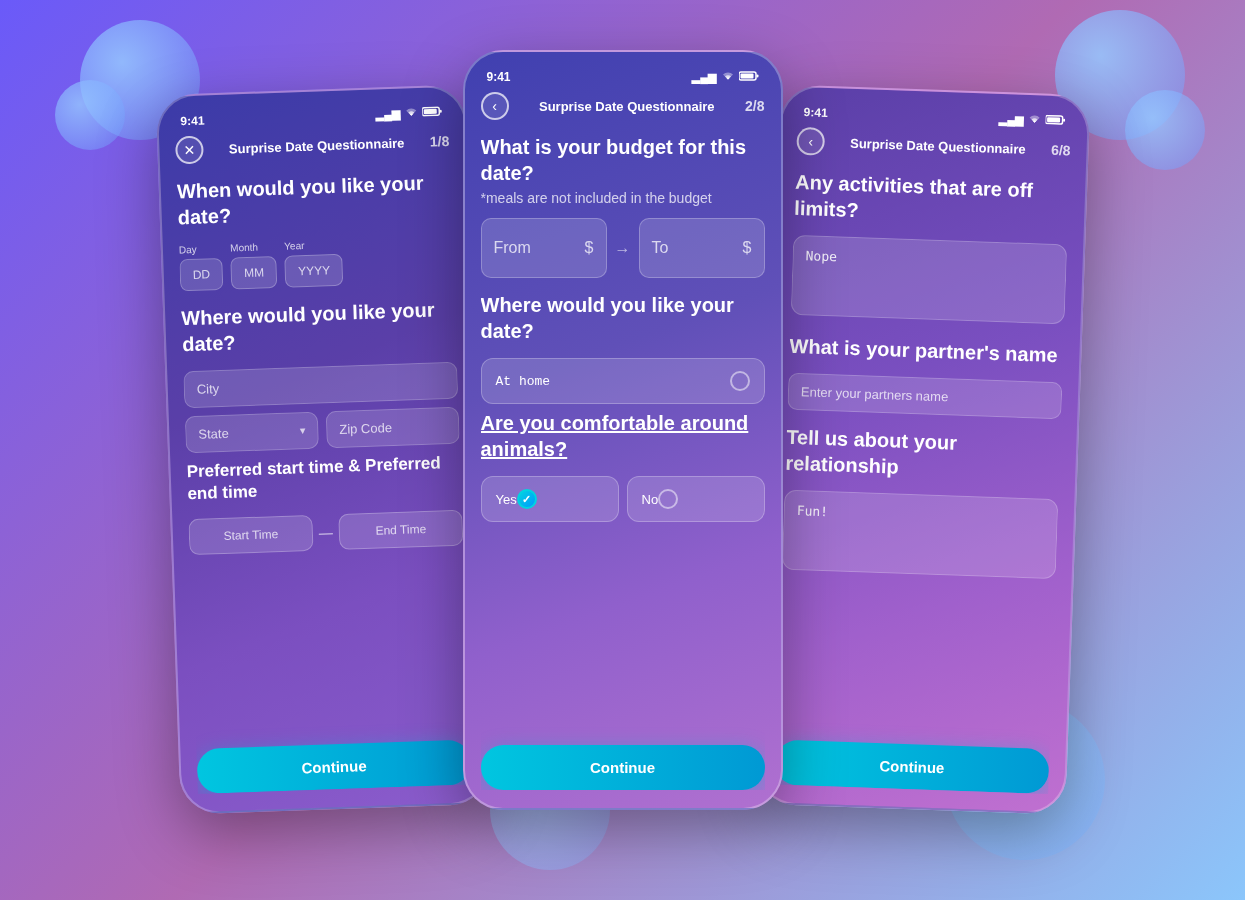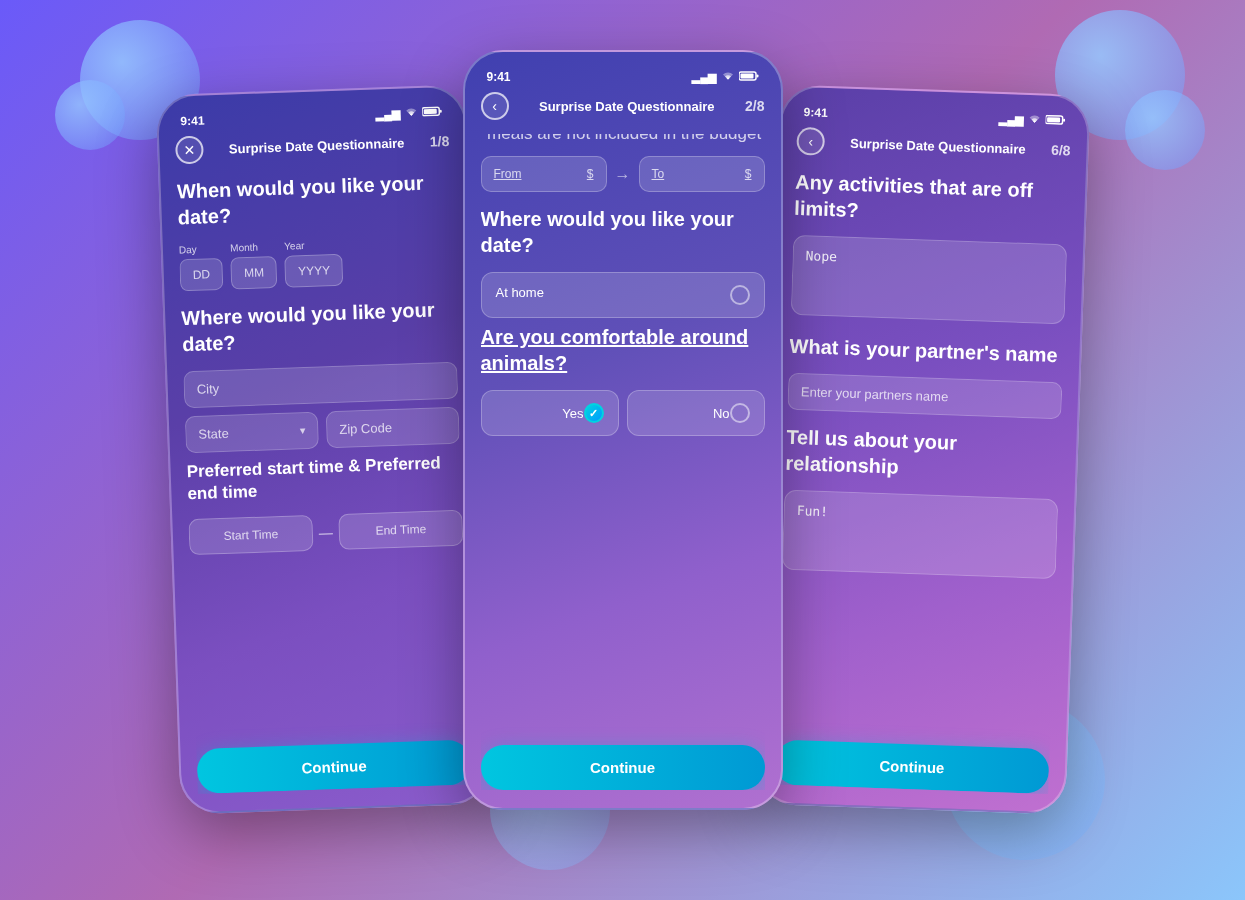--- a/index.html
+++ b/index.html
@@ -148,21 +148,21 @@
     
     .section-title {
       font-size: 20px;
       font-weight: 800;
       color: white;
       line-height: 1.3;
       margin-bottom: 14px;
     }
 
     .section-subtitle {
-      font-size: 17px;
+      font-size: 14px;
       color: rgba(255,255,255,0.75);
       margin-bottom: 12px;
       margin-top: -10px;
     }
 
     
     .input-field {
       background: rgba(255,255,255,0.15);
       border: 1px solid rgba(255,255,255,0.2);
       border-radius: 10px;
@@ -257,49 +257,49 @@
       display: flex;
       align-items: center;
       gap: 8px;
       margin-bottom: 14px;
     }
 
     .budget-input {
       background: rgba(255,255,255,0.15);
       border: 1px solid rgba(255,255,255,0.25);
       border-radius: 10px;
-      padding: 10px 12px;
-      color: rgba(255,255,255,0.75);
-      font-size: 12px;
+      padding: 20px 12px;
+      color: rgba(255,255,255,0.75);
+      font-size: 16px;
       flex: 1;
       display: flex;
       align-items: center;
       justify-content: space-between;
-      text-decoration: underline;
     }
 
     .budget-arrow {
       color: rgba(255,255,255,0.6);
       font-size: 16px;
     }
 
     
     .option-btn {
       background: rgba(255,255,255,0.15);
       border: 1px solid rgba(255,255,255,0.25);
       border-radius: 12px;
       padding: 12px 14px;
       color: white;
       font-size: 13px;
       font-weight: 500;
       width: 100%;
       display: flex;
-      align-items: flex-start;
+      align-items: center;
       justify-content: space-between;
       cursor: pointer;
+      font-family: Liberation Mono, monospace;
     }
 
     .option-radio {
       width: 20px;
       height: 20px;
       border-radius: 50%;
       border: 2px solid rgba(255,255,255,0.5);
       background: transparent;
     }
 
@@ -329,21 +329,21 @@
       background: rgba(255,255,255,0.15);
       border: 1px solid rgba(255,255,255,0.25);
       border-radius: 12px;
       padding: 12px 14px;
       color: white;
       font-size: 13px;
       font-weight: 500;
       flex: 1;
       display: flex;
       align-items: center;
-      justify-content: flex-end;
+      justify-content: flex-start;
       cursor: pointer;
     }
 
     
     .text-area {
       background: rgba(255,255,255,0.15);
       border: 1px solid rgba(255,255,255,0.2);
       border-radius: 12px;
       padding: 12px;
       color: rgba(255,255,255,0.9);
@@ -494,20 +494,21 @@
       <div class="nav-back-btn">
         <span>‹</span>
       </div>
       <span class="nav-title">Surprise Date Questionnaire</span>
       <span class="nav-step">2/8</span>
     </div>
 
     <div class="phone-content">
       <div class="scrollable">
 
+        <div class="section-title">What is your budget for this date?</div>
         <div class="section-subtitle">*meals are not included in the budget</div>
         <div class="budget-row">
           <div class="budget-input">
             <span>From</span>
             <span>$</span>
           </div>
           <span class="budget-arrow">→</span>
           <div class="budget-input">
             <span>To</span>
             <span>$</span>

